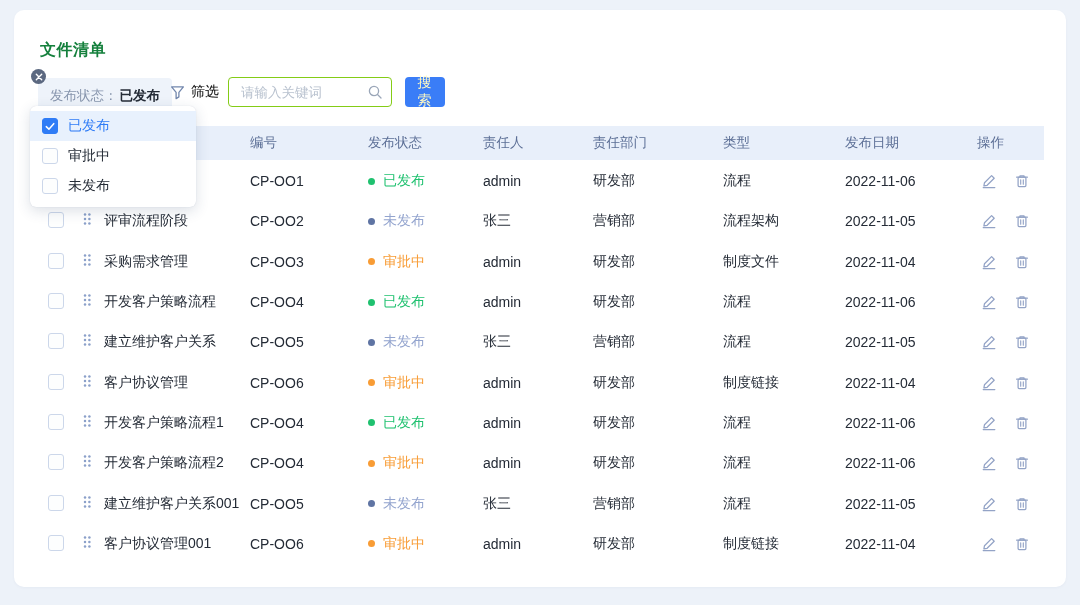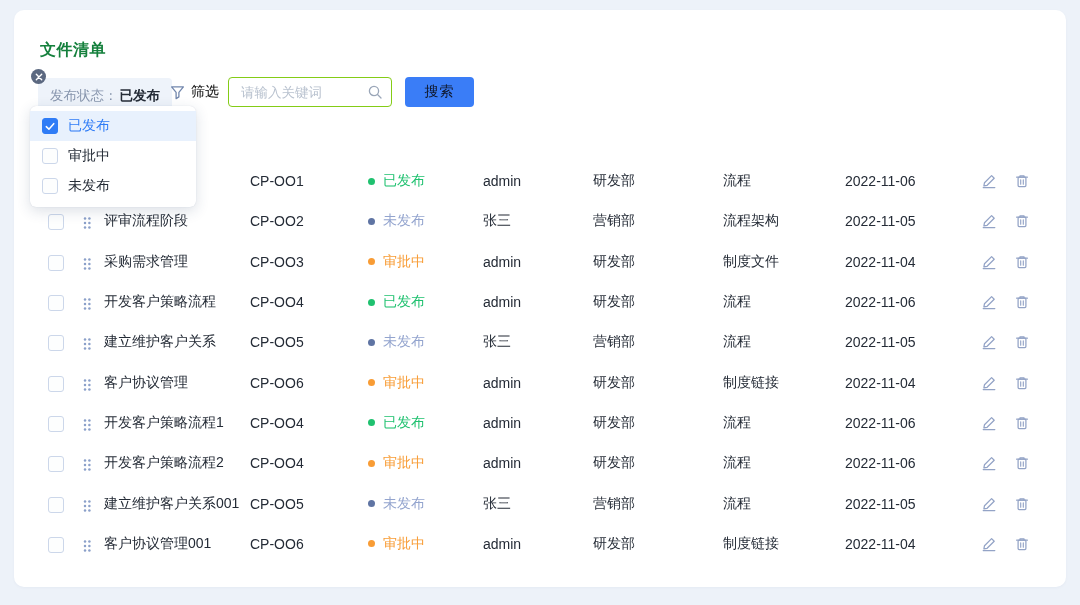--- a/index.html
+++ b/index.html
@@ -38,22 +38,22 @@
     position:absolute;left:214px;top:67px;width:164px;height:30px;
     border:1px solid #84cc16;border-radius:4px;background:#fff;
     display:flex;align-items:center;box-sizing:border-box;padding:0 8px 0 10px;
   }
   .search-box input{
     border:none;outline:none;flex:1;font-size:13.5px;color:#242b36;min-width:0;
     font-family:inherit;background:transparent;
   }
   .search-box input::placeholder{color:#b9c2cf;}
   .search-button{
-    position:absolute;left:391px;top:67px;width:69px;height:30px;
-    background:#3a7df7;color:#0f172a;font-size:14px;border:none;border-radius:4px;
+    position:absolute;left:391px;top:67px;width:40px;height:30px;
+    background:#3a7df7;color:#fef9c3;font-size:14px;border:none;border-radius:4px;
     display:flex;align-items:center;justify-content:center;cursor:pointer;
     font-family:inherit;letter-spacing:1px;
   }
   
   .dropdown{
     position:absolute;left:16px;top:96px;width:166px;z-index:20;
     background:#fff;border-radius:6px;padding:5px 0 6px 0;
     box-shadow:0 4px 14px rgba(40,60,100,.16),0 0 1px rgba(40,60,100,.2);
   }
   .dropdown-item{
@@ -72,21 +72,21 @@
     background:#e8effa;display:grid;align-items:center;
     grid-template-columns:210px 118px 115px 110px 130px 122px 132px 67px;
     font-size:13.5px;color:#5c6f96;
   }
   .tbody{position:absolute;left:26px;top:151px;width:1004px;}
   .trow{
     height:40.3px;display:grid;align-items:center;
     grid-template-columns:210px 118px 115px 110px 130px 122px 132px 67px;
     font-size:14px;color:#242b36;
   }
-  .name-cell{display:flex;align-items:flex-end;padding-left:8px;}
+  .name-cell{display:flex;align-items:flex-start;padding-left:8px;}
   .name-cell .cbx{margin-right:18px;}
   .drag{margin-right:12px;display:flex;cursor:grab;}
   .status-cell{display:flex;align-items:center;gap:8px;}
   .dot{width:7px;height:7px;border-radius:50%;flex:0 0 auto;}
   .ops{display:flex;align-items:center;gap:17px;padding-left:4px;}
   .op-btn{display:flex;cursor:pointer;}
   svg{display:block;}
 </style>
 </head>
 <body>
@@ -134,20 +134,30 @@
     <div class="dropdown-item">
       <span class="cbx"></span>
       <span>审批中</span>
     </div>
     <div class="dropdown-item">
       <span class="cbx"></span>
       <span>未发布</span>
     </div>
   </div>
 
+  <div class="thead">
+      <div></div>
+      <div>编号</div>
+      <div>发布状态</div>
+      <div>责任人</div>
+      <div>责任部门</div>
+      <div>类型</div>
+      <div>发布日期</div>
+      <div>操作</div>
+    </div>
 
   <div class="tbody">
   <div class="trow">
     <div class="name-cell">
       <span class="cbx"></span>
       <span class="drag">
         <svg width="10" height="14" viewBox="0 0 10 14">
           <circle cx="3" cy="2.6" r="1.25" fill="#8ba0c9"></circle>
               <circle cx="7.4" cy="2.6" r="1.25" fill="#8ba0c9"></circle>
           <circle cx="3" cy="7" r="1.25" fill="#8ba0c9"></circle>

